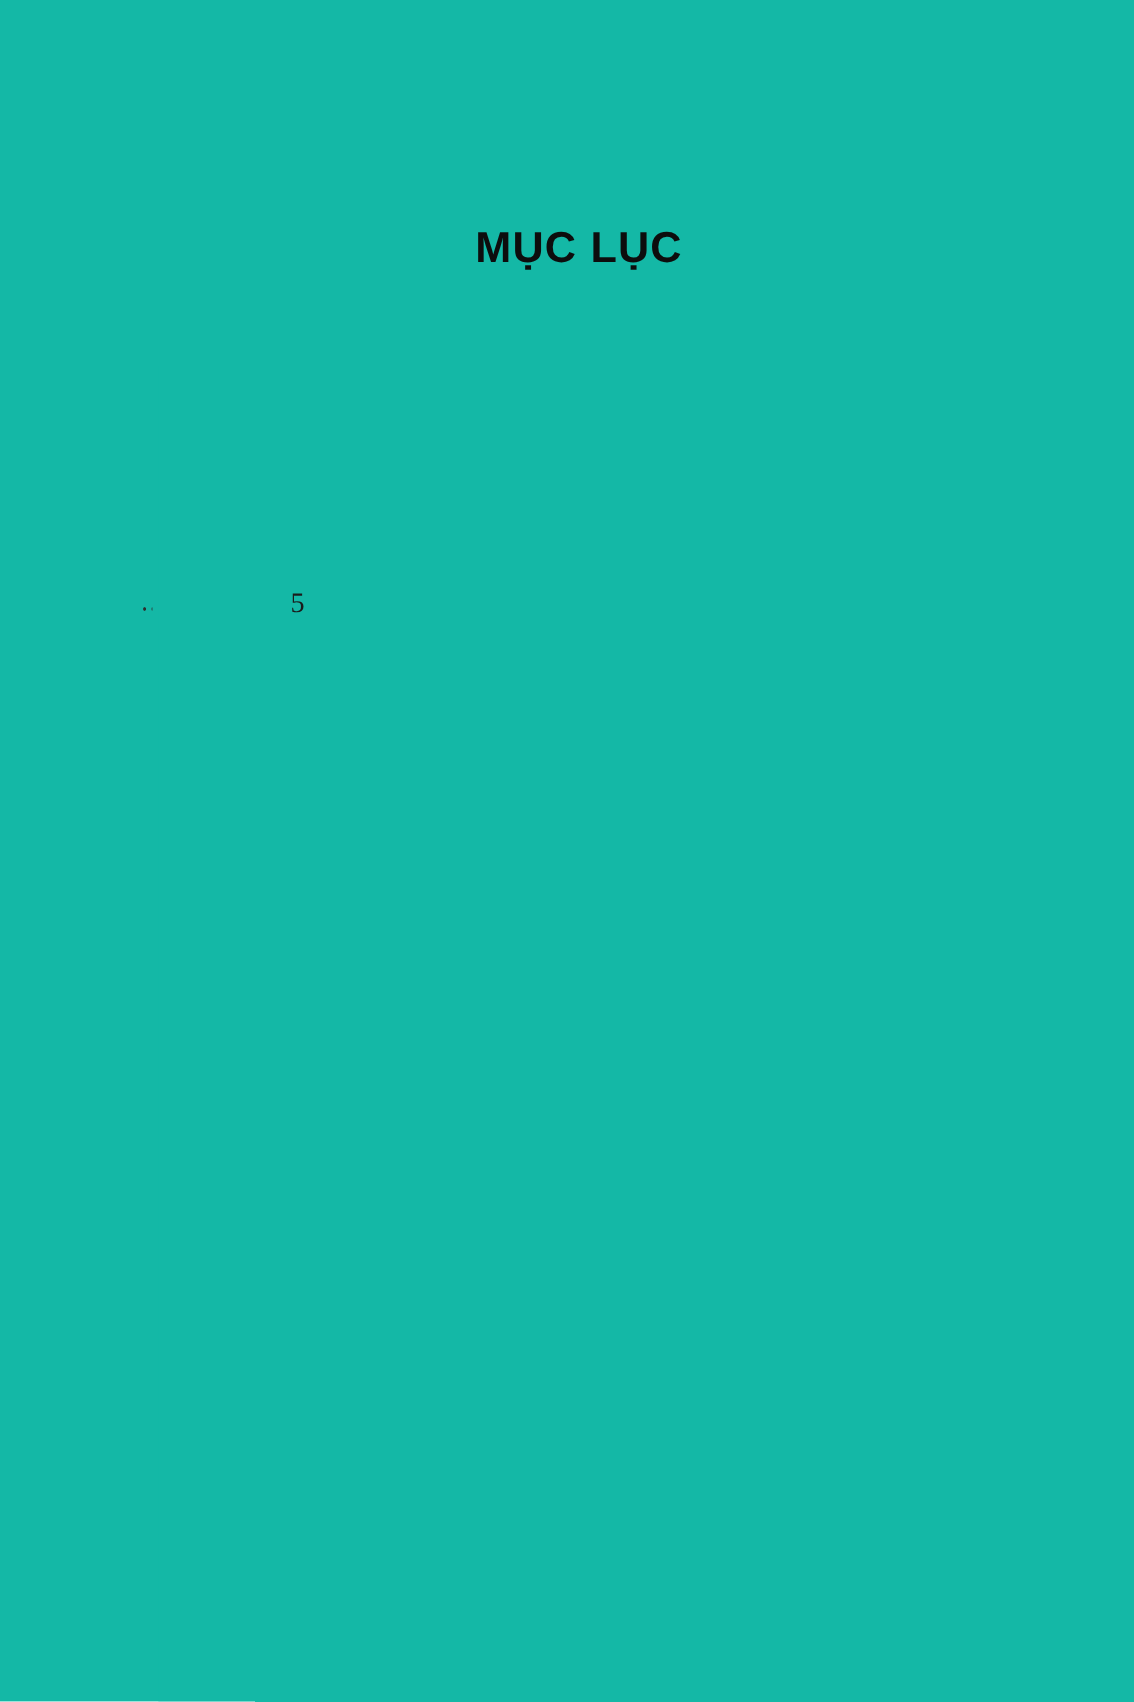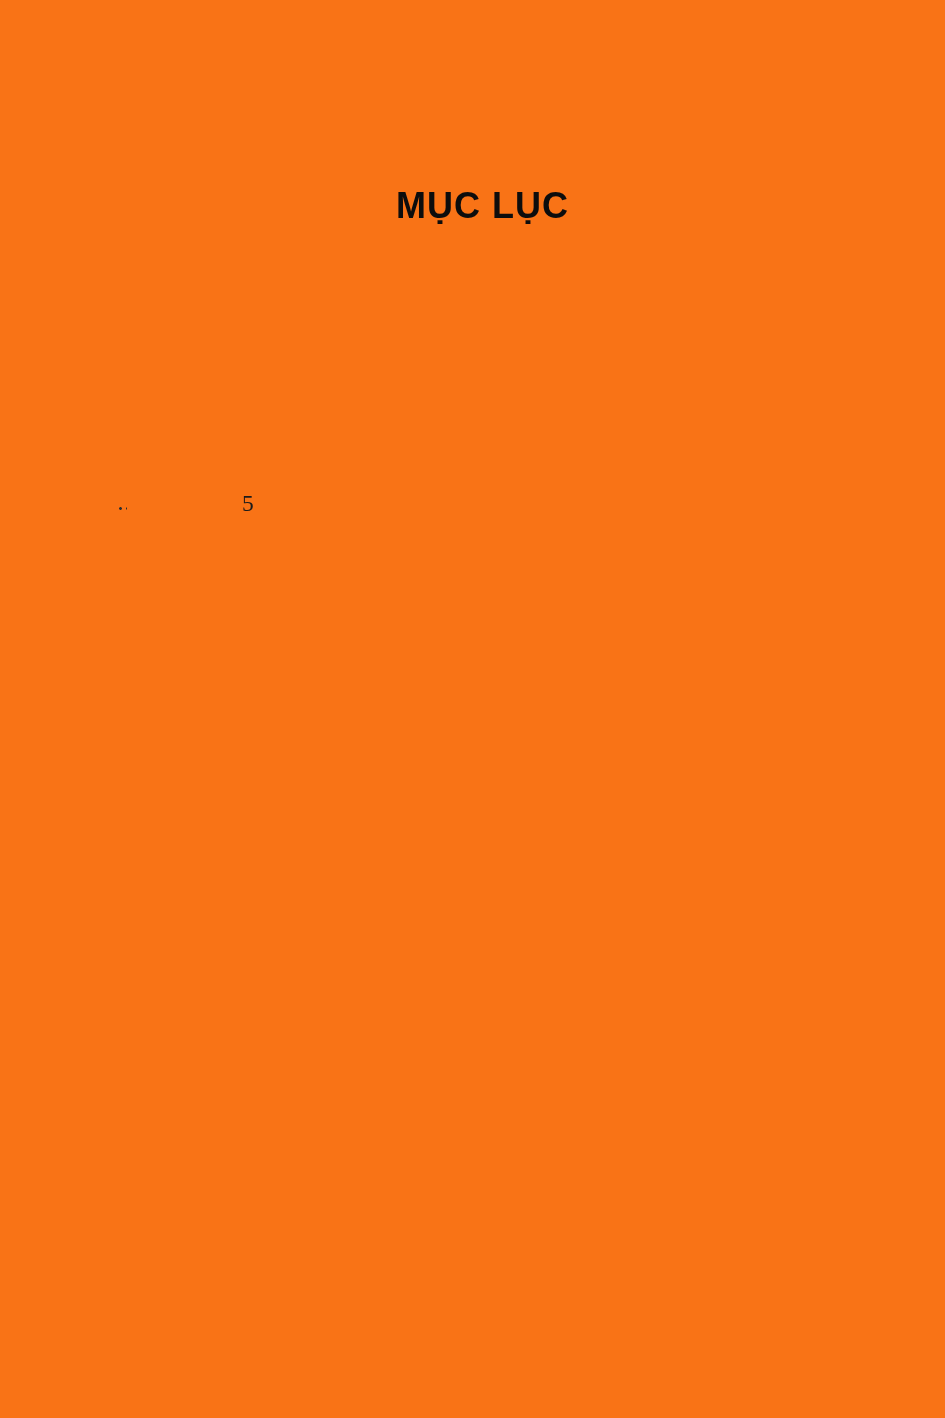--- a/index.html
+++ b/index.html
@@ -5,21 +5,21 @@
   html, body {
     margin: 0;
     padding: 0;
     background: #ffffff;
   }
   .page {
     position: relative;
     width: 945px;
     height: 1418px;
     margin: 0 auto;
-    background: #f97316;
+    background: #14b8a6;
     box-sizing: border-box;
     padding: 185px 90px 0 110px;
     font-family: "Liberation Serif", serif;
     color: #1b1b1b;
     overflow: hidden;
   }
   .title {
     margin: 0 0 70px 0;
     text-align: center;
     font-family: "Liberation Sans", sans-serif;

